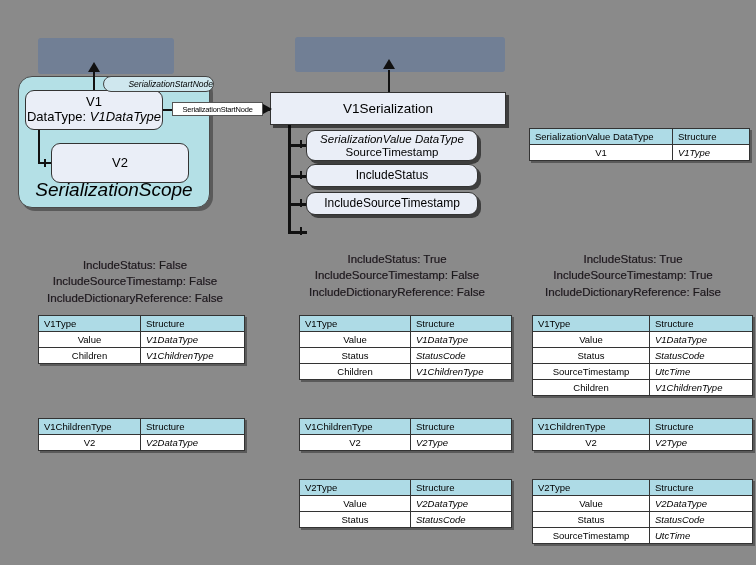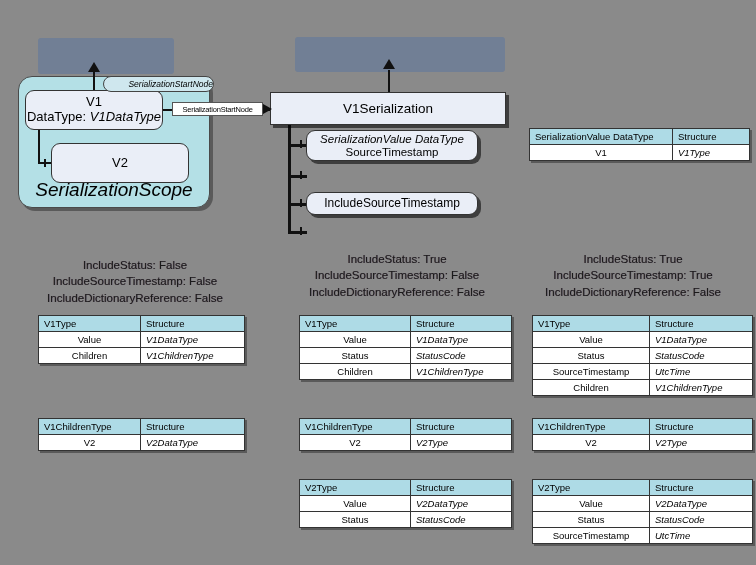--- a/index.html
+++ b/index.html
@@ -192,20 +192,23 @@
 
   <div class="abs ln ln-thick-h" style="left:288px; top:144px; width:19px;"></div>
   <div class="abs tick2" style="left:300px; top:140px;"></div>
   <div class="abs node rounded shadowed" style="left:306px; top:130px; width:172px; height:31px; font-size:11.5px;">
     <span class="it">SerializationValue DataType</span>
     <span>SourceTimestamp</span>
   </div>
 
   <div class="abs ln ln-thick-h" style="left:288px; top:175px; width:19px;"></div>
   <div class="abs tick2" style="left:300px; top:171px;"></div>
+  <div class="abs node rounded shadowed" style="left:306px; top:164px; width:172px; height:23px; font-size:12px;">
+    <span>IncludeStatus</span>
+  </div>
 
   <div class="abs ln ln-thick-h" style="left:288px; top:203px; width:19px;"></div>
   <div class="abs tick2" style="left:300px; top:199px;"></div>
   <div class="abs node rounded shadowed" style="left:306px; top:192px; width:172px; height:23px; font-size:12px;">
     <span>IncludeSourceTimestamp</span>
   </div>
 
   <div class="abs ln ln-thick-h" style="left:288px; top:231px; width:19px;"></div>
   <div class="abs tick2" style="left:300px; top:227px;"></div>
 

